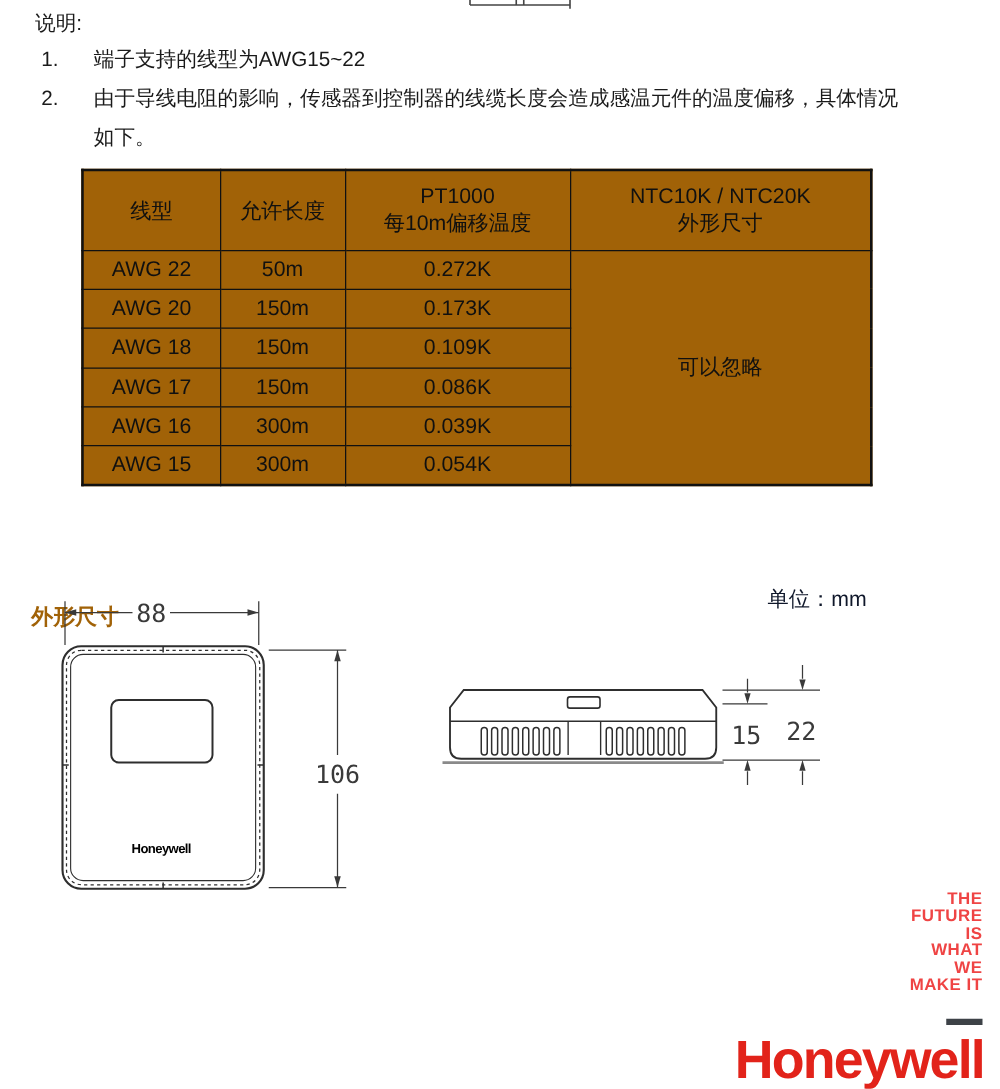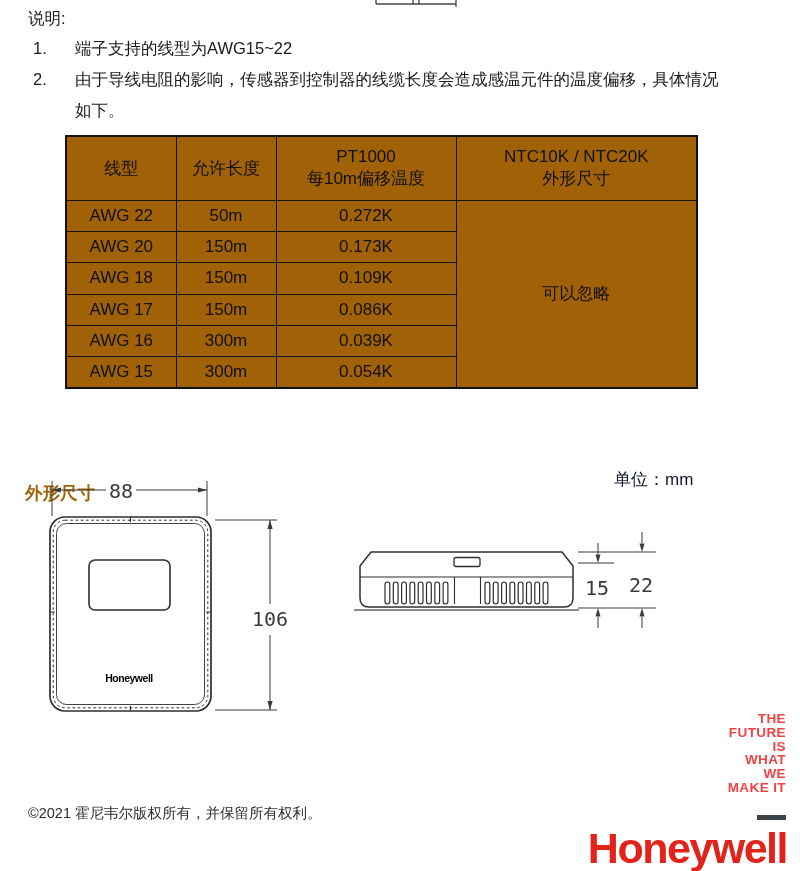--- a/index.html
+++ b/index.html
@@ -193,21 +193,20 @@
     <polygon class="arrow" points="258,38 255.5,29.5 260.5,29.5"></polygon>
     <polygon class="arrow" points="258,83 255.5,91.5 260.5,91.5"></polygon>
     <polygon class="arrow" points="302,27 299.5,18.5 304.5,18.5"></polygon>
     <polygon class="arrow" points="302,83 299.5,91.5 304.5,91.5"></polygon>
     <text class="cad-text" x="257" y="70" text-anchor="middle">15</text>
     <text class="cad-text" x="301" y="67" text-anchor="middle">22</text>
   </g>
 </svg>
 
 <div class="abs copyright">
-  <div>©2021 霍尼韦尔版权所有，并保留所有权利。</div>
 </div>
 
 <div class="abs tagline" style="color: #ef4444;">
   <div>THE</div>
   <div>FUTURE</div>
   <div>IS</div>
   <div>WHAT</div>
   <div>WE</div>
   <div>MAKE IT</div>
 </div>

